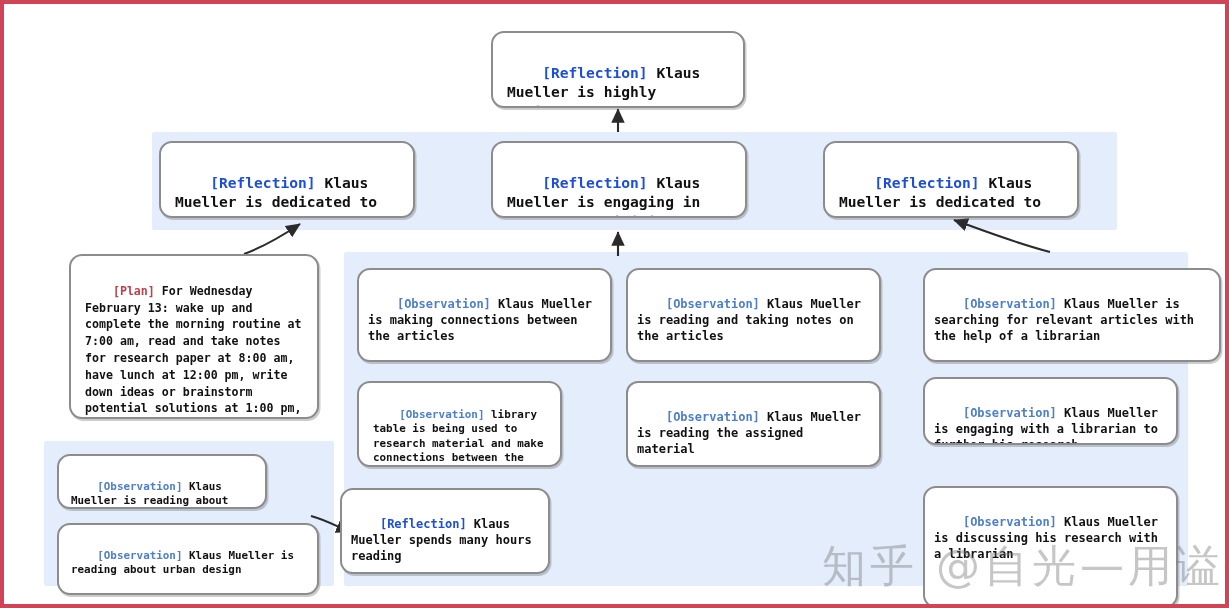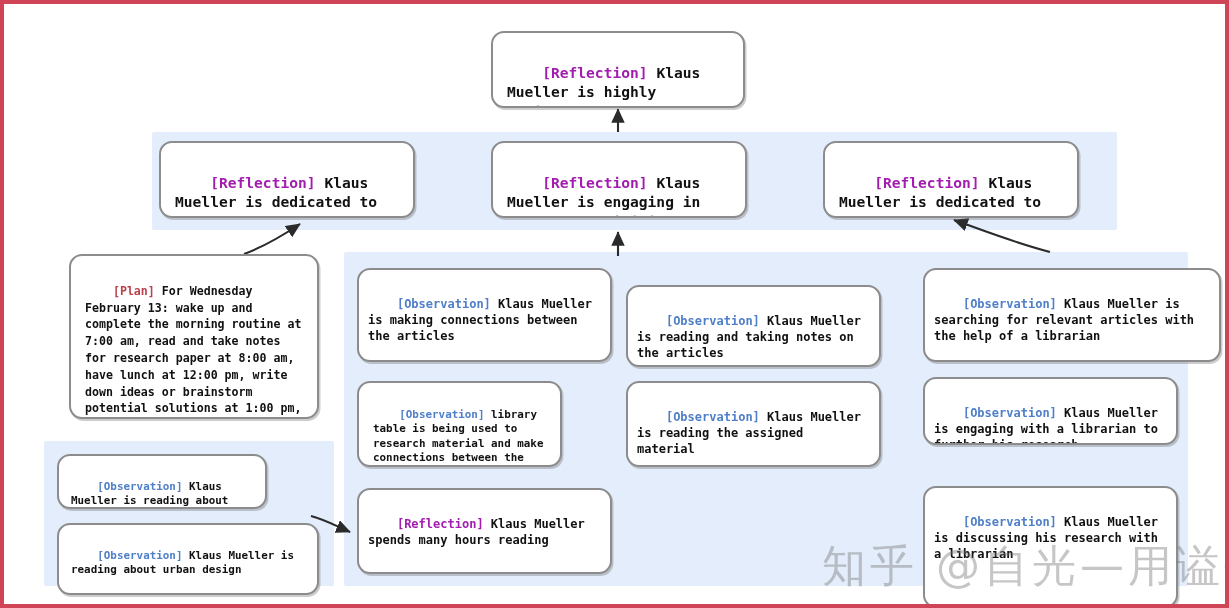--- a/index.html
+++ b/index.html
@@ -35,21 +35,21 @@
     box-shadow: 1.5px 2px 0 rgba(90,90,90,0.30);
     padding: 10px 12px 10px 14px;
     font-family: "DejaVu Sans Mono", "Liberation Mono", monospace;
     font-weight: bold;
     color: #111111;
     line-height: 1.34;
     white-space: pre-wrap;
     overflow: hidden;
   }
   .node .tag { font-weight: bold; }
-  .tag-reflection { color: #a21caf; }
+  .tag-reflection { color: #1d4ed8; }
   .tag-observation { color: #4f7fc8; }
   .tag-plan        { color: #b8414d; }
 
   .fs-15 { font-size: 14.6px; }
   .fs-13 { font-size: 12px; padding-left: 9px; }
   .fs-12 { font-size: 11.6px; }
   .fs-11 { font-size: 10.9px; }
 
   
   #arrows {
@@ -129,29 +129,29 @@
   </div>
 
   <div class="node fs-13" style="left:353px; top:264px; width:255px; height:94px;">
     <span class="tag tag-observation">[Observation]</span><span> Klaus Mueller is making connections between the articles</span>
   </div>
 
   <div class="node fs-11" style="left:353px; top:377px; width:205px; height:86px;">
     <span class="tag tag-observation">[Observation]</span><span> library table is being used to research material and make connections between the articles</span>
   </div>
 
-  <div class="node fs-13" style="left:353px; top:484px; width:255px; height:86px;">
+  <div class="node fs-13" style="left:336px; top:484px; width:210px; height:86px;">
     <span class="tag tag-reflection">[Reflection]</span><span> Klaus Mueller spends many hours reading</span>
   </div>
 
-  <div class="node fs-13" style="left:622px; top:281px; width:255px; height:82px;">
+  <div class="node fs-13" style="left:622px; top:264px; width:255px; height:94px;">
     <span class="tag tag-observation">[Observation]</span><span> Klaus Mueller is reading and taking notes on the articles</span>
   </div>
 
-  <div class="node fs-13" style="left:622px; top:377px; width:255px; height:86px;">
+  <div class="node fs-13" style="left:622px; top:377px; width:255px; height:86px;border-radius:12px;">
     <span class="tag tag-observation">[Observation]</span><span> Klaus Mueller is reading the assigned material</span>
   </div>
 
 
   <div class="node fs-13" style="left:919px; top:264px; width:298px; height:94px;">
     <span class="tag tag-observation">[Observation]</span><span> Klaus Mueller is searching for relevant articles with the help of a librarian</span>
   </div>
 
   <div class="node fs-13" style="left:919px; top:373px; width:255px; height:68px;">
     <span class="tag tag-observation">[Observation]</span><span> Klaus Mueller is engaging with a librarian to further his research</span>

